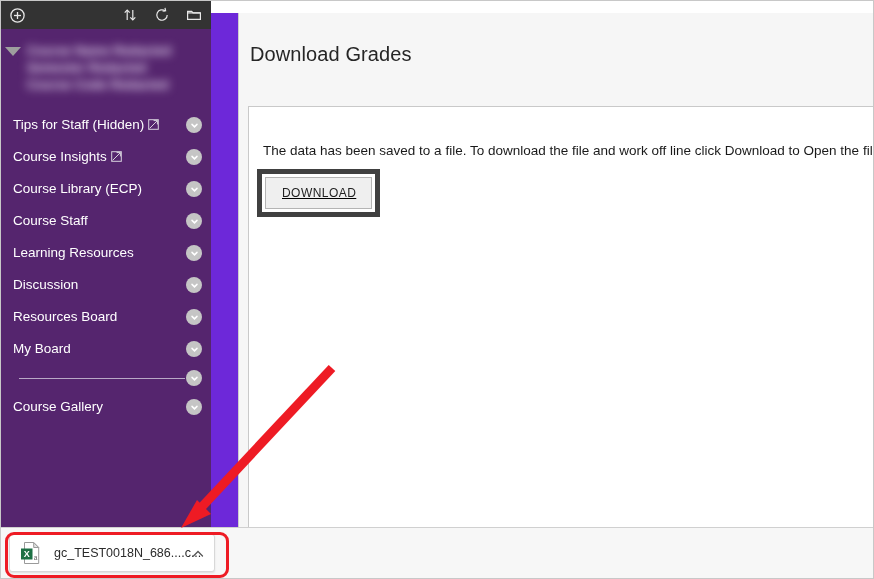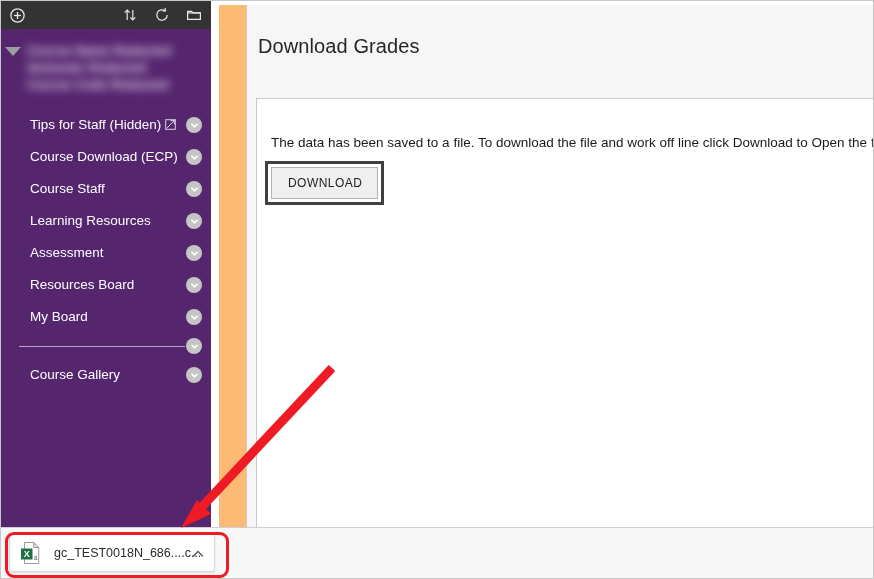--- a/index.html
+++ b/index.html
@@ -101,21 +101,21 @@
     position: absolute;
     left: 0;
     top: 108px;
     width: 210px;
   }
   .nav-item {
     position: relative;
     height: 32px;
     display: flex;
     align-items: center;
-    padding-left: 29px;
+    padding-left: 12px;
     box-sizing: border-box;
   }
   .nav-label {
     color: #ffffff;
     font-size: 13.5px;
     line-height: 16px;
     white-space: nowrap;
   }
   .ext-icon {
     display: inline-block;
@@ -146,25 +146,24 @@
     right: 26px;
     top: 13px;
     height: 1px;
     background: #b9a9c6;
   }
 
   
   #content-area {
     position: absolute;
     left: 210px;
-    top: 4px;
+    top: 12px;
     right: 0;
     height: 529px;
-    background: #fdba74;
-    margin-left: 8px;
+    background: #6d28d9;
   }
   #content-divider {
     position: absolute;
     left: 27px;
     top: 0;
     bottom: 0;
     width: 1px;
     background: #cdcdcd;
   }
   #content-inner {
@@ -200,23 +199,24 @@
     top: 36px;
     font-size: 13.5px;
     color: #1a1a1a;
     white-space: nowrap;
   }
   #download-btn-wrap {
     position: absolute;
     left: 8px;
     top: 62px;
     padding: 3px;
-    border: 3px solid #404040;
+    border: 5px solid #404040;
     background: #ffffff;
     box-sizing: border-box;
+    text-decoration: underline;
   }
   #download-btn {
     display: block;
     background: #efefef;
     border: 1px solid #b4b4b4;
     color: #222222;
     font-family: "Liberation Sans", sans-serif;
     font-size: 12px;
     letter-spacing: .45px;
     padding: 8px 15px 8px 16px;
@@ -348,24 +348,39 @@
             <polyline points="5.6,1.6 9.4,1.6 9.4,5.4"></polyline>
           </svg>
         </span>
         <span class="chev">
           <svg width="9" height="9" viewBox="0 0 9 9" fill="none" stroke="#ffffff" stroke-width="1.5" stroke-linecap="round">
             <polyline points="2,3.4 4.5,5.9 7,3.4"></polyline>
           </svg>
         </span>
       </div>
 
-
-
-      <div class="nav-item">
-        <span class="nav-label">Course Download (ECP)</span>
+      <div class="nav-item">
+        <span class="nav-label">Course Insights</span>
+        <span class="ext-icon">
+          <svg width="11" height="11" viewBox="0 0 11 11" fill="none" stroke="#d8d2de" stroke-width="1">
+            <rect x="0.7" y="0.7" width="9.6" height="9.6"></rect>
+            <line x1="1.6" y1="9.4" x2="9.4" y2="1.6"></line>
+            <polyline points="5.6,1.6 9.4,1.6 9.4,5.4"></polyline>
+          </svg>
+        </span>
+        <span class="chev">
+          <svg width="9" height="9" viewBox="0 0 9 9" fill="none" stroke="#ffffff" stroke-width="1.5" stroke-linecap="round">
+            <polyline points="2,3.4 4.5,5.9 7,3.4"></polyline>
+          </svg>
+        </span>
+      </div>
+
+
+      <div class="nav-item">
+        <span class="nav-label">Course Library (ECP)</span>
         <span class="chev">
           <svg width="9" height="9" viewBox="0 0 9 9" fill="none" stroke="#ffffff" stroke-width="1.5" stroke-linecap="round">
             <polyline points="2,3.4 4.5,5.9 7,3.4"></polyline>
           </svg>
         </span>
       </div>
 
       <div class="nav-item">
         <span class="nav-label">Course Staff</span>
         <span class="chev">
@@ -379,21 +394,21 @@
       <div class="nav-item">
         <span class="nav-label">Learning Resources</span>
         <span class="chev">
           <svg width="9" height="9" viewBox="0 0 9 9" fill="none" stroke="#ffffff" stroke-width="1.5" stroke-linecap="round">
             <polyline points="2,3.4 4.5,5.9 7,3.4"></polyline>
           </svg>
         </span>
       </div>
 
       <div class="nav-item">
-        <span class="nav-label">Assessment</span>
+        <span class="nav-label">Discussion</span>
         <span class="chev">
           <svg width="9" height="9" viewBox="0 0 9 9" fill="none" stroke="#ffffff" stroke-width="1.5" stroke-linecap="round">
             <polyline points="2,3.4 4.5,5.9 7,3.4"></polyline>
           </svg>
         </span>
       </div>
 
       <div class="nav-item">
         <span class="nav-label">Resources Board</span>
         <span class="chev">

